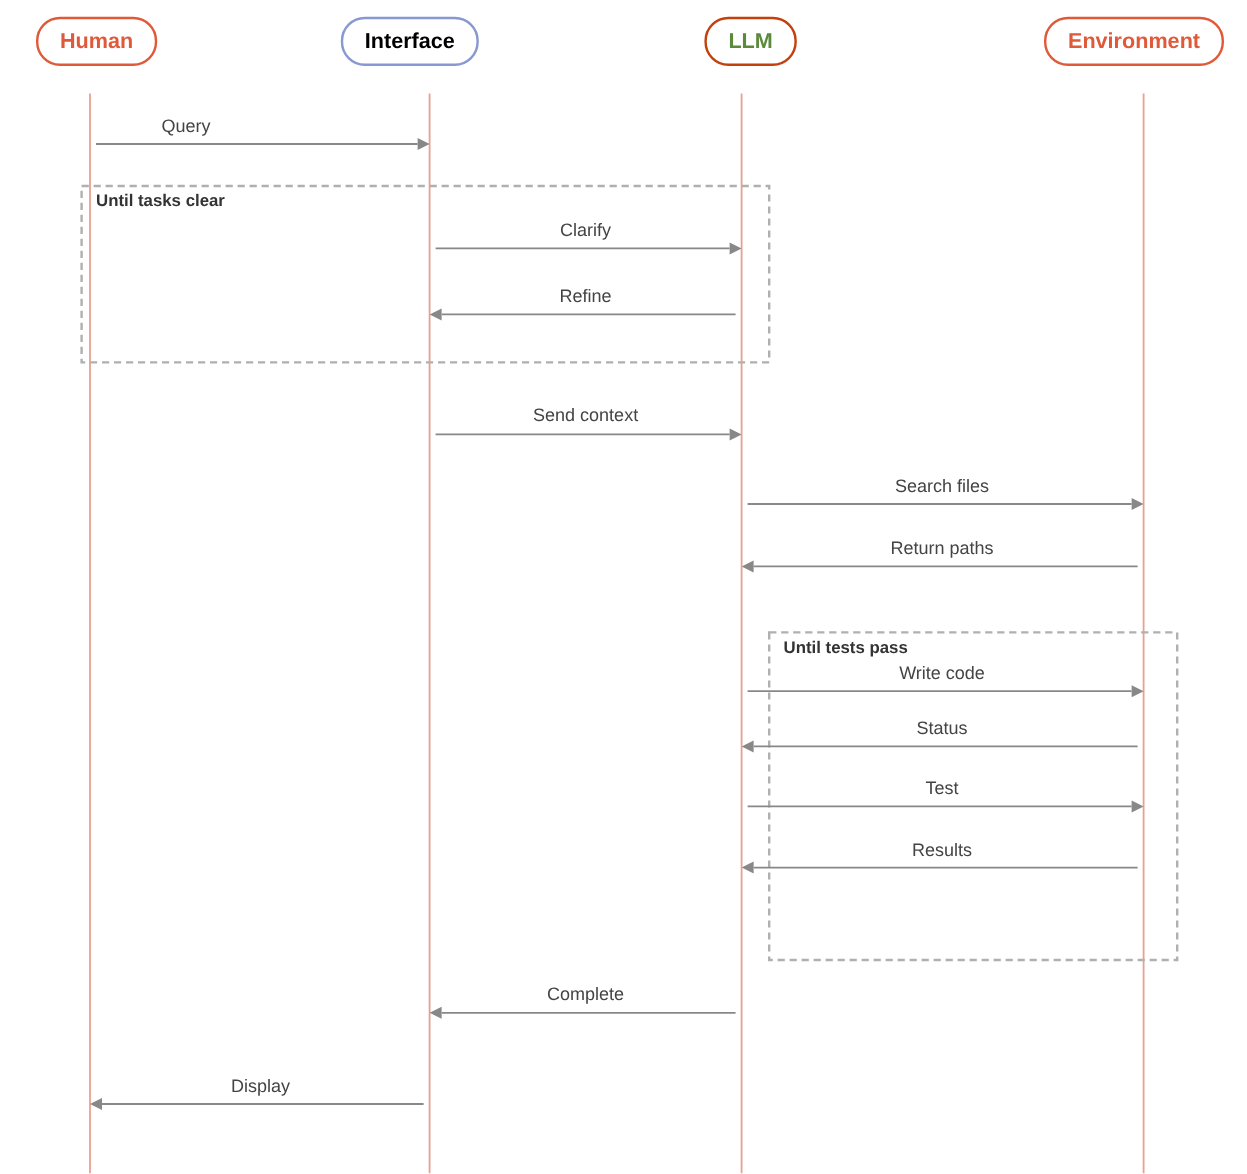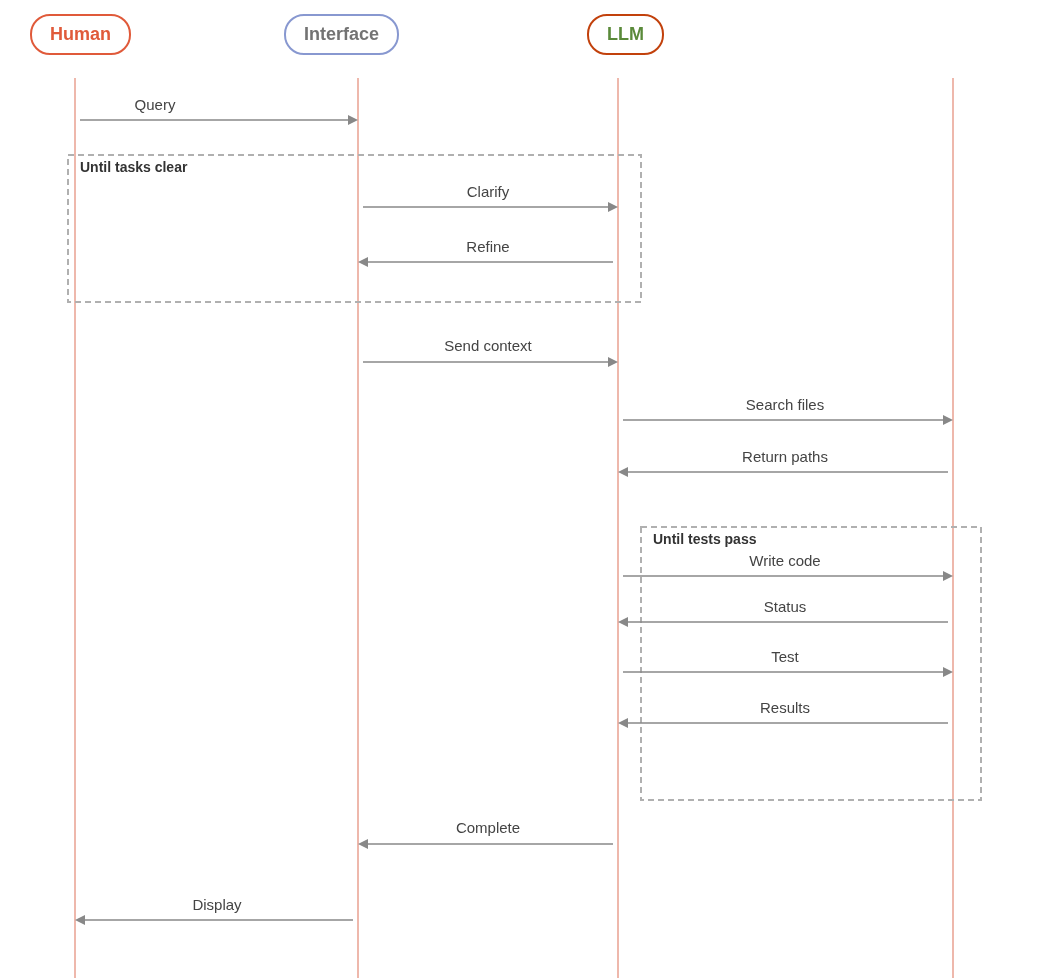--- a/index.html
+++ b/index.html
@@ -32,21 +32,21 @@
 
     .actor-human {
       left: 30px;
       color: #e05a3a;
       border: 2px solid #e05a3a;
       background: #fff;
     }
 
     .actor-interface {
       left: 284px;
-      color: #737373;
+      color: #000000;
       border: 2px solid #8898d0;
       background: #fff;
     }
 
     .actor-llm {
       left: 587px;
       color: #5a8a3a;
       border: 2px solid #c2410c;
       background: #fff;
     }
@@ -78,20 +78,23 @@
   </div>
 
   <div class="actor actor-interface">
     <span>Interface</span>
   </div>
 
   <div class="actor actor-llm">
     <span>LLM</span>
   </div>
 
+  <div class="actor actor-environment">
+    <span>Environment</span>
+  </div>
 
   <svg class="arrows-svg">
 
     <line x1="75" y1="78" x2="75" y2="978" stroke="#e8a090" stroke-width="1.5"></line>
 
     <line x1="358" y1="78" x2="358" y2="978" stroke="#e8a090" stroke-width="1.5"></line>
 
     <line x1="618" y1="78" x2="618" y2="978" stroke="#e8a090" stroke-width="1.5"></line>
 
     <line x1="953" y1="78" x2="953" y2="978" stroke="#e8a090" stroke-width="1.5"></line>

